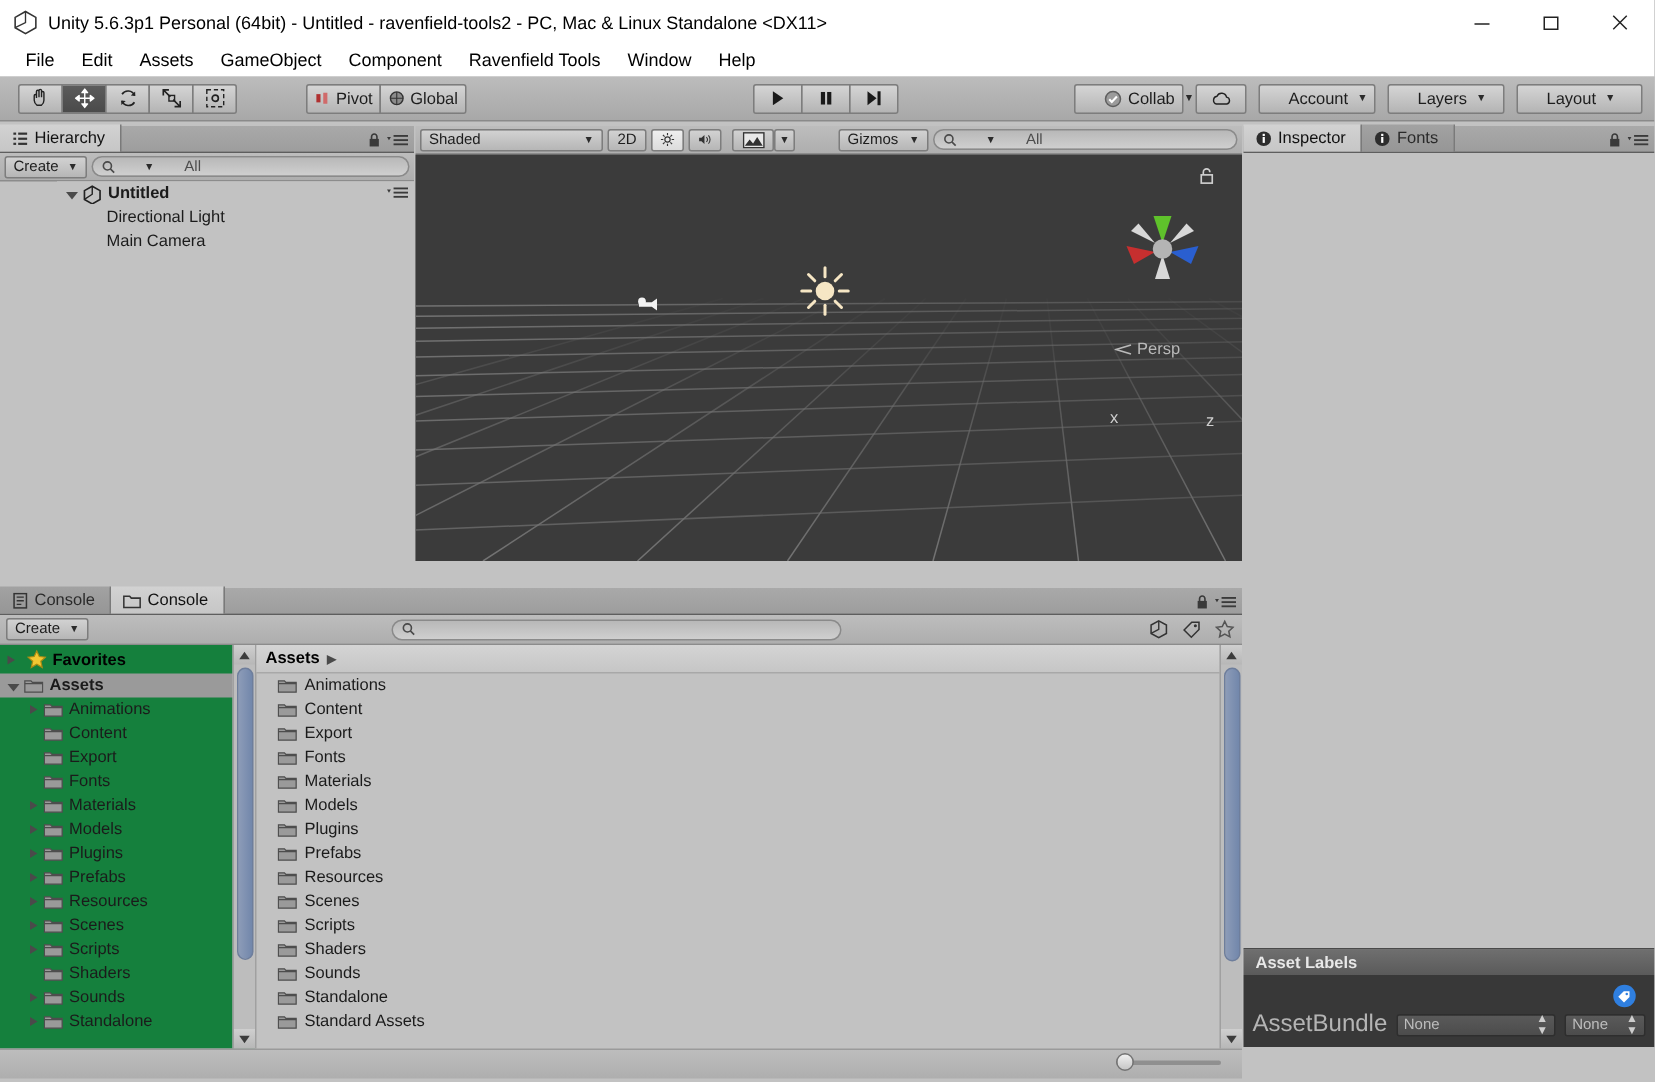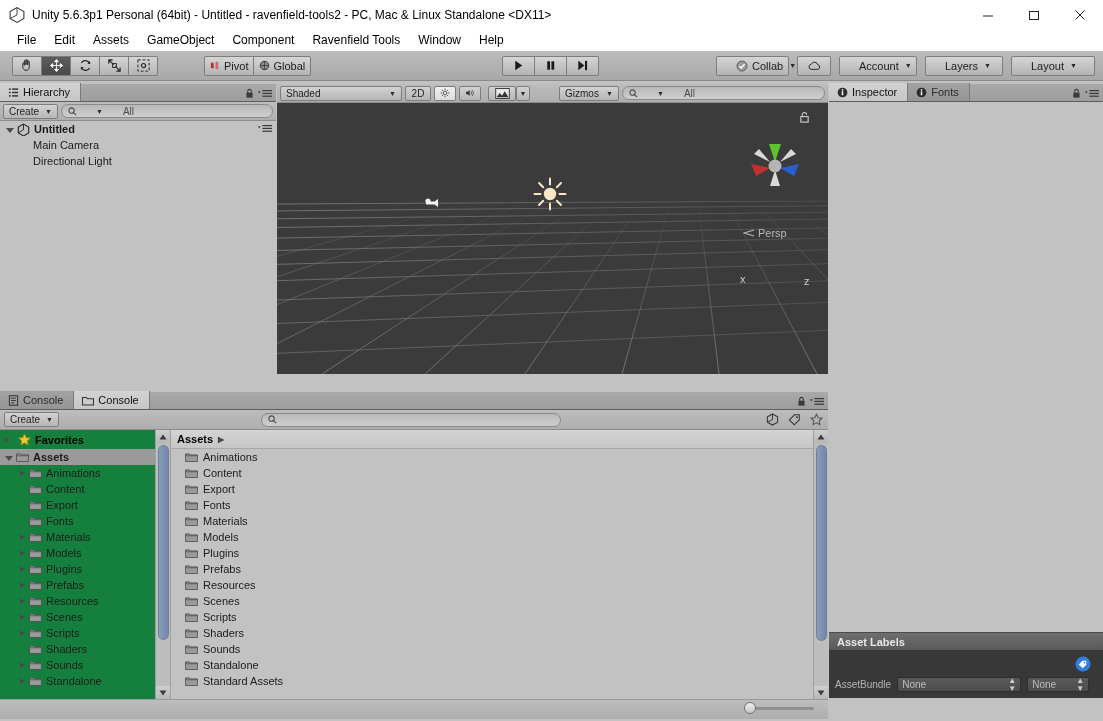--- a/index.html
+++ b/index.html
@@ -77,42 +77,42 @@
   }
   .search-field {
     height:14px; border:1px solid #8a8a8a; border-radius:7px;
     background:linear-gradient(#b8b8b8,#cfcfcf); display:flex; align-items:center;
     padding:0 6px; font-size:10px; color:#4a4a4a; flex:1; gap:20px;
   }
   .search-field .sf-text{ color:#4d4d4d; }
 
   
   #hierarchy { left:0; top:84px; width:276px; height:308px; }
-  .hier-body { background:#c2c2c2; height:269px; position:relative; }
+  .hier-body { background:#c2c2c2; height:269px; position:relative;margin-left:38px; }
   .hier-row { height:16px; display:flex; align-items:center; font-size:11px; color:#1b1b1b; padding-left:6px; }
   .hier-row.scene { font-weight:bold; background:#c2c2c2; position:relative; }
   .tri { width:0;height:0;border-left:5px solid #4a4a4a;border-top:3.5px solid transparent;border-bottom:3.5px solid transparent; margin-right:4px; }
   .tri.open { border-left:4px solid transparent; border-right:4px solid transparent; border-top:5px solid #4a4a4a; border-bottom:0; margin-right:3px; margin-top:2px;}
 
   
   #sceneview { left:277px; top:84px; width:551px; height:308px; }
   .scene-canvas { position:relative; width:551px; height:271px; background:#3b3b3b; overflow:hidden; }
   .gizmo-label { position:absolute; font-size:11px; color:#b9b9b9; }
 
   
   #inspector { left:829px; top:84px; width:274px; height:637px; }
   .insp-body { background:#c2c2c2; height:530px; }
   .asset-labels-hdr {
     height:18px; background:linear-gradient(#6f6f6f,#5a5a5a); border-top:1px solid #4a4a4a;
     display:flex; align-items:center; padding-left:8px; color:#e8e8e8; font-weight:bold; font-size:11px;
   }
   .asset-labels-body { height:48px; background:#383838; position:relative; }
   .tag-badge { position:absolute; right:10px; top:6px; width:20px; height:16px; }
   .ab-row { position:absolute; left:6px; bottom:6px; right:6px; display:flex; align-items:center; gap:6px; }
-  .ab-label { color:#b4b4b4; font-size:10px; }
+  .ab-label { color:#b4b4b4; font-size:16px; }
   .ab-select {
     height:15px; background:linear-gradient(#5a5a5a,#4c4c4c); border:1px solid #2e2e2e;
     color:#bdbdbd; font-size:10px; display:flex; align-items:center; justify-content:space-between;
     padding:0 4px; border-radius:2px;
   }
   .stepper { font-size:8px; line-height:8px; color:#cdcdcd; }
 
   
   #project { left:0; top:392px; width:828px; height:329px; }
   .proj-toolbar {
@@ -340,24 +340,24 @@
         <span class="ham-icon" style="position:absolute;right:4px;top:3px">
           <svg width="14" height="9" viewBox="0 0 16 10">
               <path d="M0 2.5 3 2.5 1.5 5z" fill="#3a3a3a"></path>
               <rect x="5" y="1" width="11" height="1.4" fill="#3a3a3a"></rect>
               <rect x="5" y="4.2" width="11" height="1.4" fill="#3a3a3a"></rect>
               <rect x="5" y="7.4" width="11" height="1.4" fill="#3a3a3a"></rect>
             </svg>
         </span>
       </div>
       <div class="hier-row" style="padding-left:33px">
+        <span>Directional Light</span>
+      </div>
+      <div class="hier-row" style="padding-left:33px">
         <span>Main Camera</span>
-      </div>
-      <div class="hier-row" style="padding-left:33px">
-        <span>Directional Light</span>
       </div>
     </div>
   </div>
 
   <div class="panel" id="sceneview">
 
     <div class="subbar">
       <div class="mini-btn" style="width:122px;justify-content:space-between">
         <span>Shaded</span>
         <span class="dd-arrow">▼</span>

